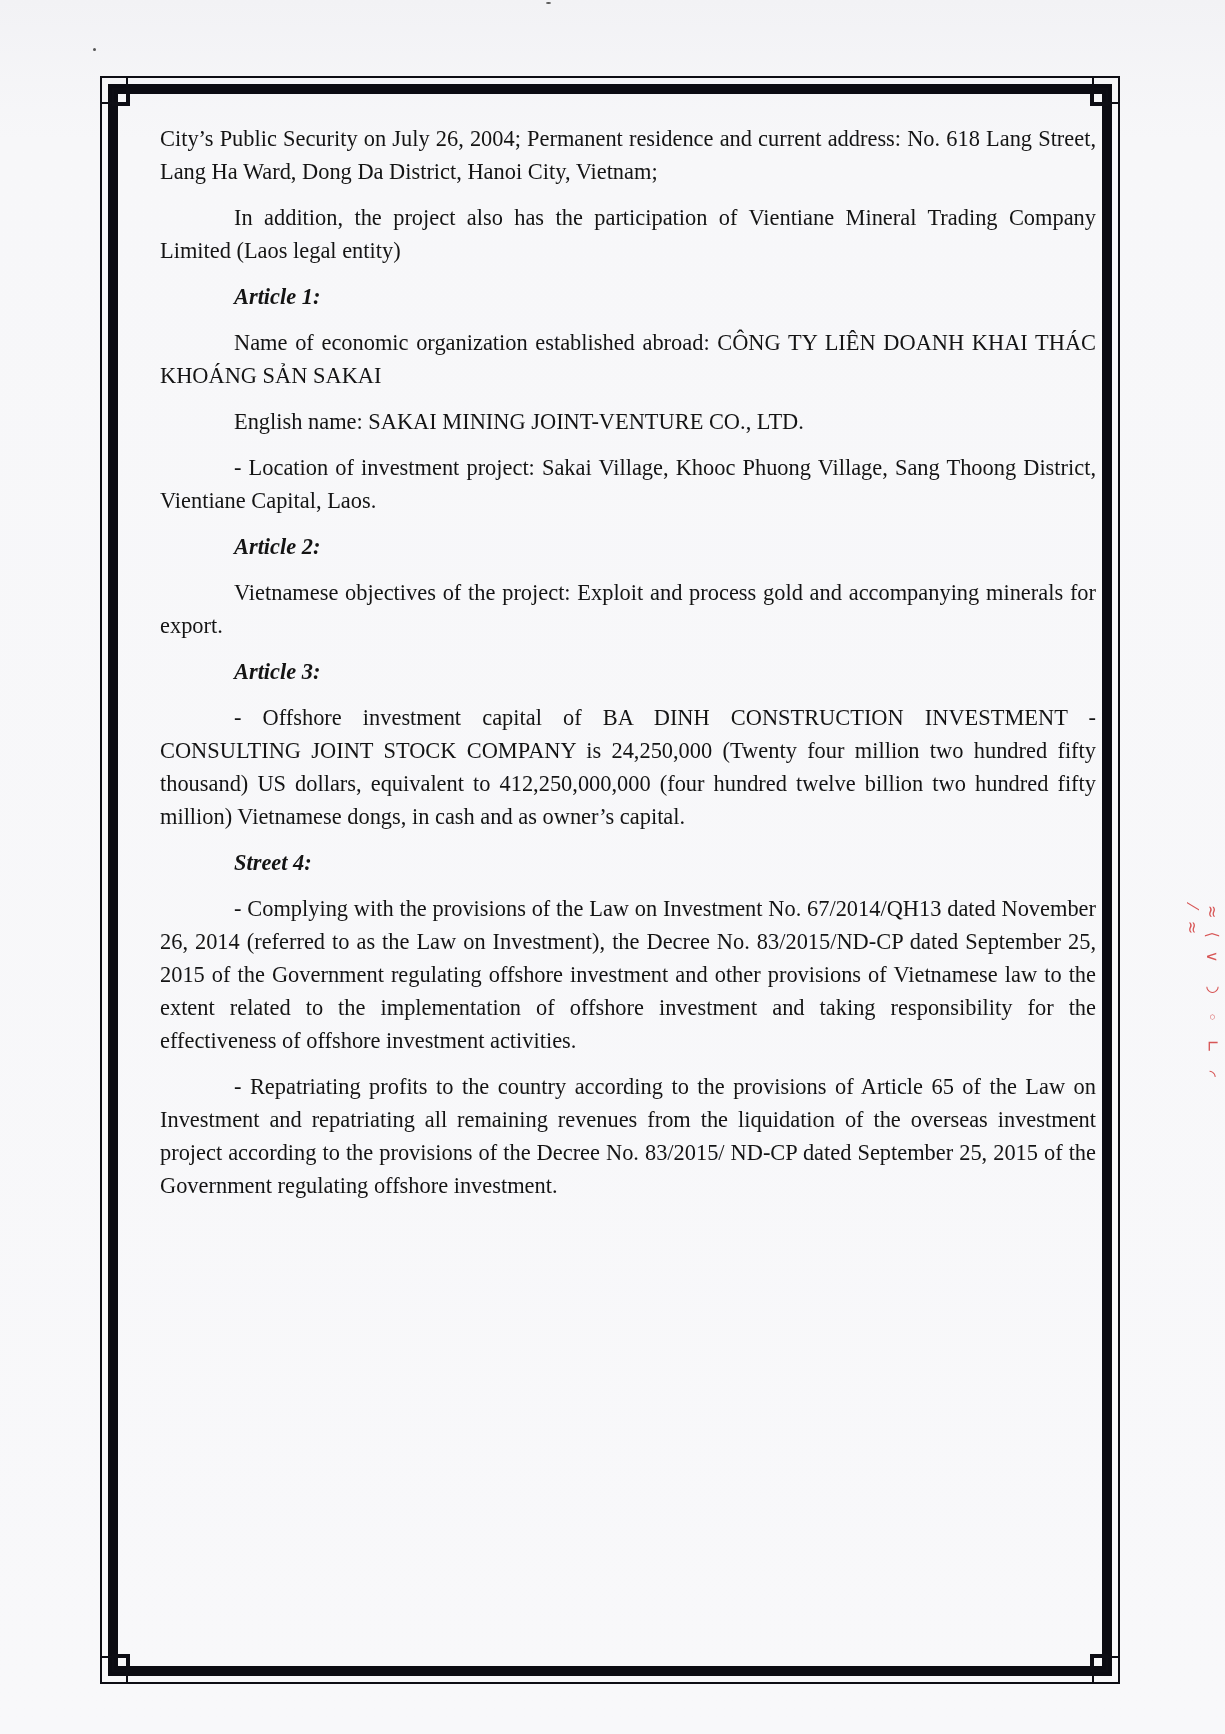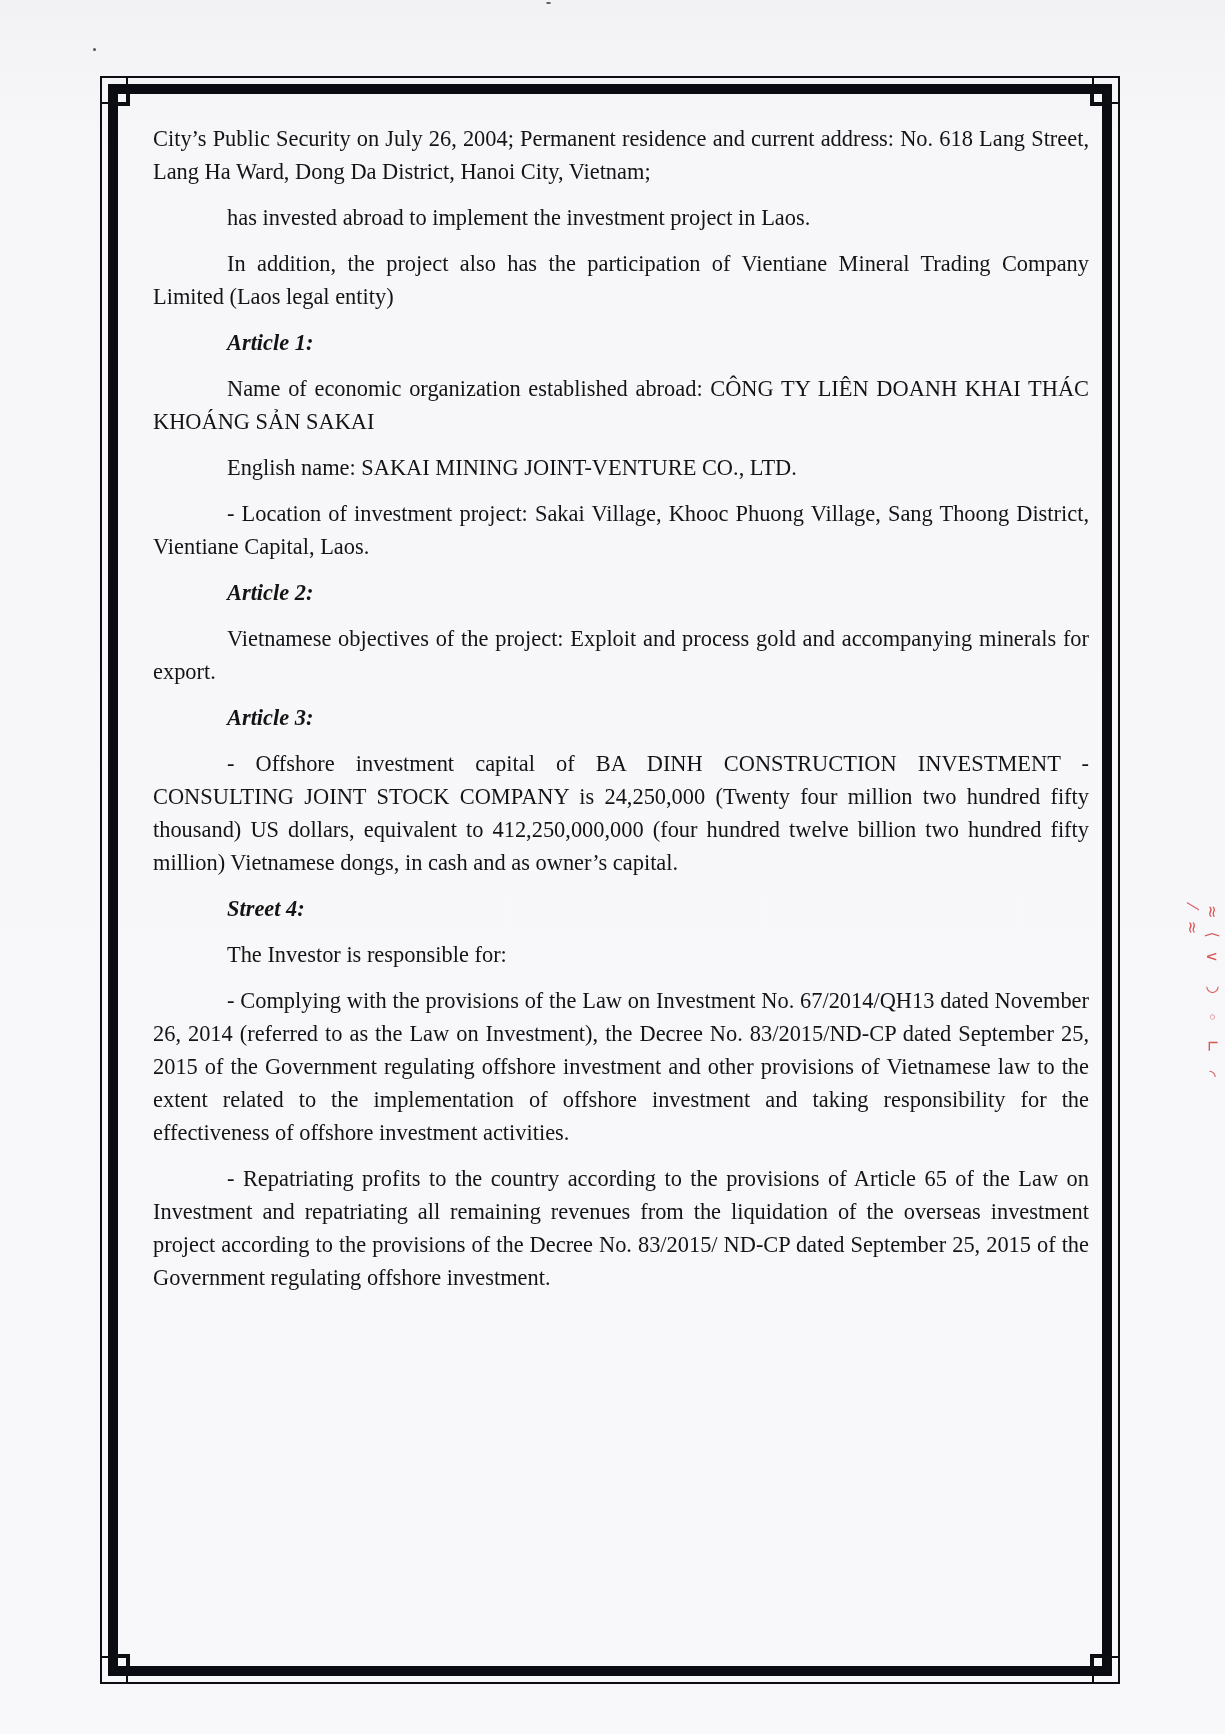--- a/index.html
+++ b/index.html
@@ -56,21 +56,21 @@
   .corner.tr .sq2 { right: 16px; top: 16px; }
   .corner.bl { left: 96px; top: 1650px; }
   .corner.bl .sq1 { left: 4px; bottom: 4px; }
   .corner.bl .sq2 { left: 16px; bottom: 16px; }
   .corner.br { left: 1086px; top: 1650px; }
   .corner.br .sq1 { right: 4px; bottom: 4px; }
   .corner.br .sq2 { right: 16px; bottom: 16px; }
 
   .content {
     position: absolute;
-    left: 153px;
+    left: 160px;
     top: 122px;
     width: 936px;
     font-size: 22.4px;
     line-height: 33px;
   }
   .content p {
     margin: 0 0 13px 0;
     text-align: justify;
   }
   .content p.indent { text-indent: 74px; }
@@ -122,34 +122,32 @@
       <div class="sq1"></div>
       <div class="sq2"></div>
     </div>
   <div class="corner br">
       <div class="sq1"></div>
       <div class="sq2"></div>
     </div>
 
   <div class="content">
     <p>City’s Public Security on July 26, 2004; Permanent residence and current address: No. 618 Lang Street, Lang Ha Ward, Dong Da District, Hanoi City, Vietnam;</p>
-    <p class="indent">has invested abroad to implement the investment project in Laos.</p>
     <p class="indent">In addition, the project also has the participation of Vientiane Mineral Trading Company Limited (Laos legal entity)</p>
 
     <p class="article">Article 1:</p>
     <p class="indent">Name of economic organization established abroad: CÔNG TY LIÊN DOANH KHAI THÁC KHOÁNG SẢN SAKAI</p>
     <p class="indent">English name: SAKAI MINING JOINT-VENTURE CO., LTD.</p>
     <p class="indent">- Location of investment project: Sakai Village, Khooc Phuong Village, Sang Thoong District, Vientiane Capital, Laos.</p>
 
     <p class="article">Article 2:</p>
     <p class="indent">Vietnamese objectives of the project: Exploit and process gold and accompanying minerals for export.</p>
 
     <p class="article">Article 3:</p>
     <p class="indent">- Offshore investment capital of BA DINH CONSTRUCTION INVESTMENT - CONSULTING JOINT STOCK COMPANY is 24,250,000 (Twenty four million two hundred fifty thousand) US dollars, equivalent to 412,250,000,000 (four hundred twelve billion two hundred fifty million) Vietnamese dongs, in cash and as owner’s capital.</p>
 
     <p class="article">Street 4:</p>
-    <p class="indent">The Investor is responsible for:</p>
     <p class="indent">- Complying with the provisions of the Law on Investment No. 67/2014/QH13 dated November 26, 2014 (referred to as the Law on Investment), the Decree No. 83/2015/ND-CP dated September 25, 2015 of the Government regulating offshore investment and other provisions of Vietnamese law to the extent related to the implementation of offshore investment and taking responsibility for the effectiveness of offshore investment activities.</p>
     <p class="indent">- Repatriating profits to the country according to the provisions of Article 65 of the Law on Investment and repatriating all remaining revenues from the liquidation of the overseas investment project according to the provisions of the Decree No. 83/2015/ ND-CP dated September 25, 2015 of the Government regulating offshore investment.</p>
   </div>
 
   <div class="stamp">≈ ⟨ ∨ ◡ ◦ ∟ ◝ ⁄ ≈</div>
 </div>
 
 </body></html>

